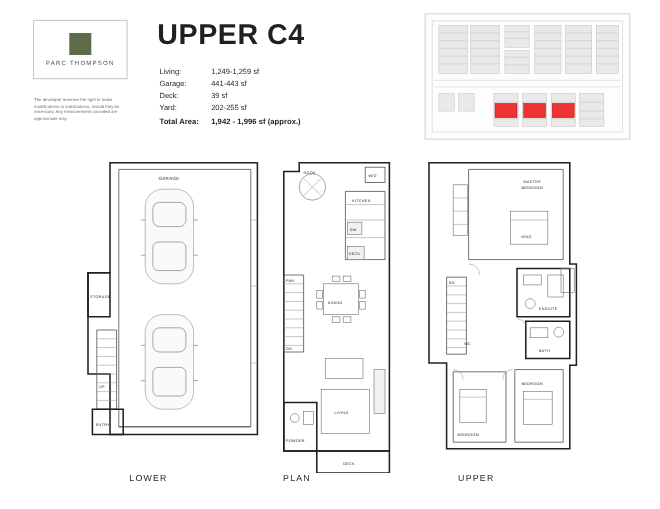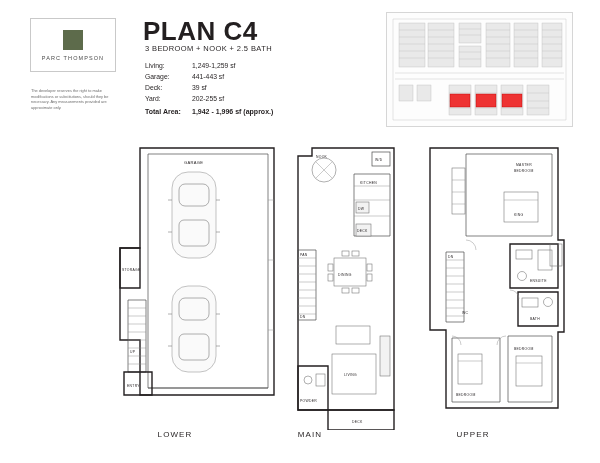--- a/index.html
+++ b/index.html
@@ -48,21 +48,21 @@
   .specs tr.total td{font-weight:bold;padding-top:2px;font-size:7px;}
 
   
   .keyplan{
     position:absolute;left:386px;top:12px;width:185px;height:113px;
     border:1px solid #d6d6d6;background:#fdfdfd;overflow:hidden;
   }
   .kp-svg{position:absolute;inset:0;}
 
   
-  .plans{position:absolute;left:0;top:138px;width:492px;height:300px;margin-left:40px;}
+  .plans{position:absolute;left:0;top:138px;width:492px;height:300px;}
   .plan-label{
     position:absolute;font-size:8px;letter-spacing:1.1px;color:#231f20;
     text-align:center;
   }
   .lbl-lower{left:80px;top:292px;width:110px;}
   .lbl-main{left:215px;top:292px;width:110px;}
   .lbl-upper{left:378px;top:292px;width:110px;}
 
   svg{display:block;}
   .wall{fill:none;stroke:#231f20;stroke-width:1.4;}
@@ -81,22 +81,21 @@
 <body>
 
 <div class="page">
 
   <div class="logo-box">
     <div class="logo-mark"></div>
     <div class="logo-text">PARC THOMPSON</div>
   </div>
   <div class="logo-disclaimer">The developer reserves the right to make modifications or substitutions, should they be necessary. Any measurements provided are approximate only.</div>
 
-  <div class="title">PLAN C4</div>
-  <div class="subtitle">3 BEDROOM + NOOK + 2.5 BATH</div>
+  <div class="title">UPPER C4</div>
 
   <div class="specs">
     <table>
       <tbody>
           <tr>
         <td class="k">Living:</td>
         <td>1,249-1,259 sf</td>
       </tr>
       <tr>
         <td class="k">Garage:</td>
@@ -313,17 +312,17 @@
 
       <g class="hair">
         <path d="M48 100 a10 10 0 0 1 10 10"></path>
         <path d="M92 150 a9 9 0 0 1 9 9"></path>
         <path d="M34 196 a9 9 0 0 1 9 9"></path>
         <path d="M88 196 a9 9 0 0 0 -9 9"></path>
       </g>
     </svg>
 
     <div class="plan-label lbl-lower">LOWER</div>
-    <div class="plan-label lbl-main">MAIN</div>
+    <div class="plan-label lbl-main">PLAN</div>
     <div class="plan-label lbl-upper">UPPER</div>
   </div>
 
 </div>
 
 </body></html>

